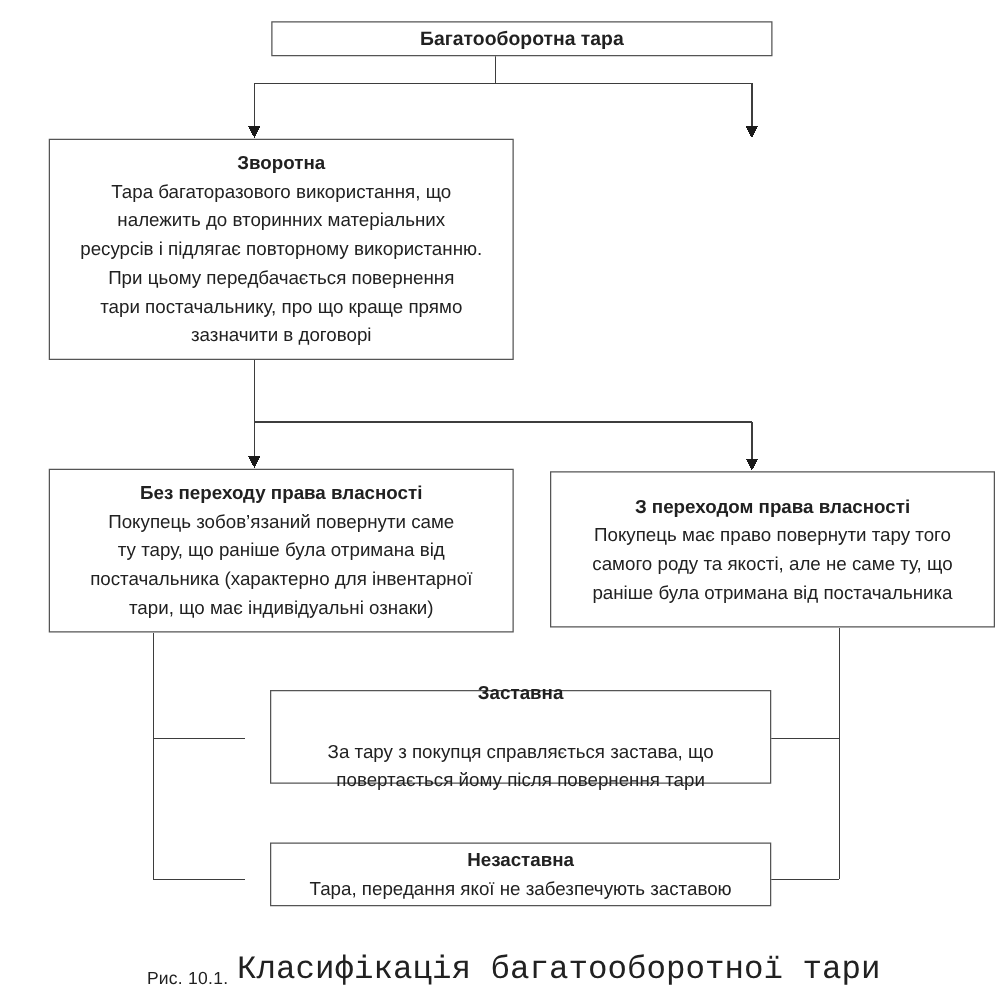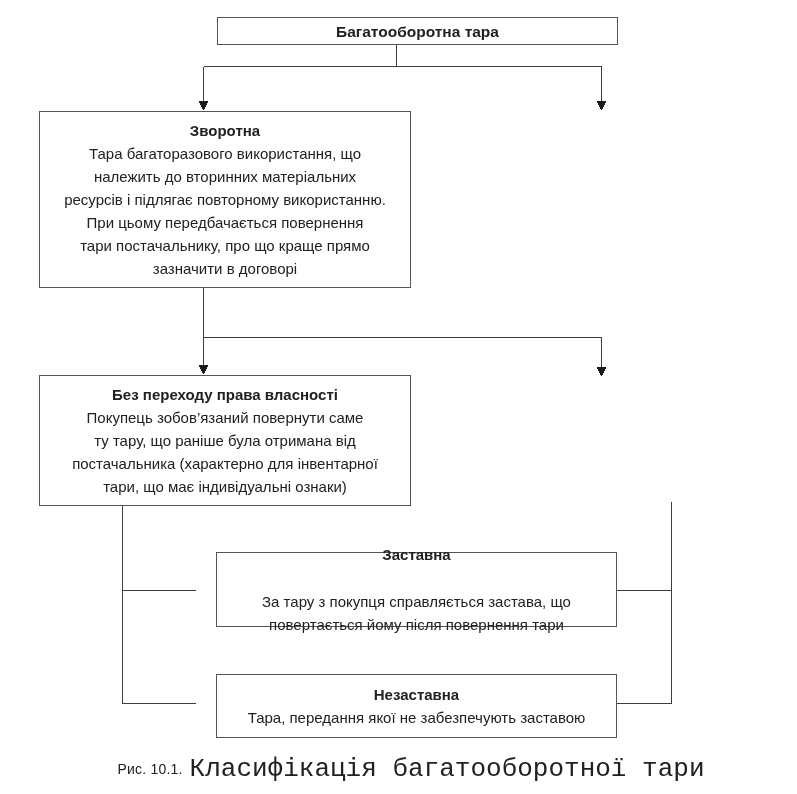--- a/index.html
+++ b/index.html
@@ -35,21 +35,21 @@
   .node .title { font-weight: bold; }
   .node .body { white-space: pre-line; }
   .node.root .title { font-size: 15.5px; }
   .caption {
     position: absolute;
     left: 13px; right: 0;
     top: 748px;
     height: 42px;
     display: flex;
     justify-content: center;
-    align-items: center;
+    align-items: flex-end;
     gap: 7px;
     padding-left: 12px;
   }
   .cap-prefix { font-size: 14px; letter-spacing: 0.2px; }
   .cap-text { font-size: 26px; font-family: Liberation Mono, monospace; }
 </style>
 </head>
 <body>
 
 <div class="canvas">
@@ -93,28 +93,34 @@
 
 
   <div class="node" style="left:19px; top:375px; width:372px; height:131px;">
     <div class="title">Без переходу права власності</div>
     <div class="body">Покупець зобов’язаний повернути саме
 ту тару, що раніше була отримана від
 постачальника (характерно для інвентарної
 тари, що має індивідуальні ознаки)</div>
   </div>
 
+  <div class="node" style="left:420px; top:377px; width:356px; height:125px;">
+    <div class="title">З переходом права власності</div>
+    <div class="body">Покупець має право повернути тару того
+самого роду та якості, але не саме ту, що
+раніше була отримана від постачальника</div>
+  </div>
 
   <div class="node" style="left:196px; top:552px; width:401px; height:75px;gap:24px;">
     <div class="title">Заставна</div>
     <div class="body">За тару з покупця справляється застава, що
 повертається йому після повернення тари</div>
   </div>
 
-  <div class="node" style="left:196px; top:674px; width:401px; height:64px;">
+  <div class="node" style="left:196px; top:674px; width:401px; height:51px;">
     <div class="title">Незаставна</div>
     <div class="body">Тара, передання якої не забезпечують заставою</div>
   </div>
 
   <div class="caption">
     <span class="cap-prefix">Рис. 10.1.</span>
     <span class="cap-text">Класифікація багатооборотної тари</span>
   </div>
 
 </div>

